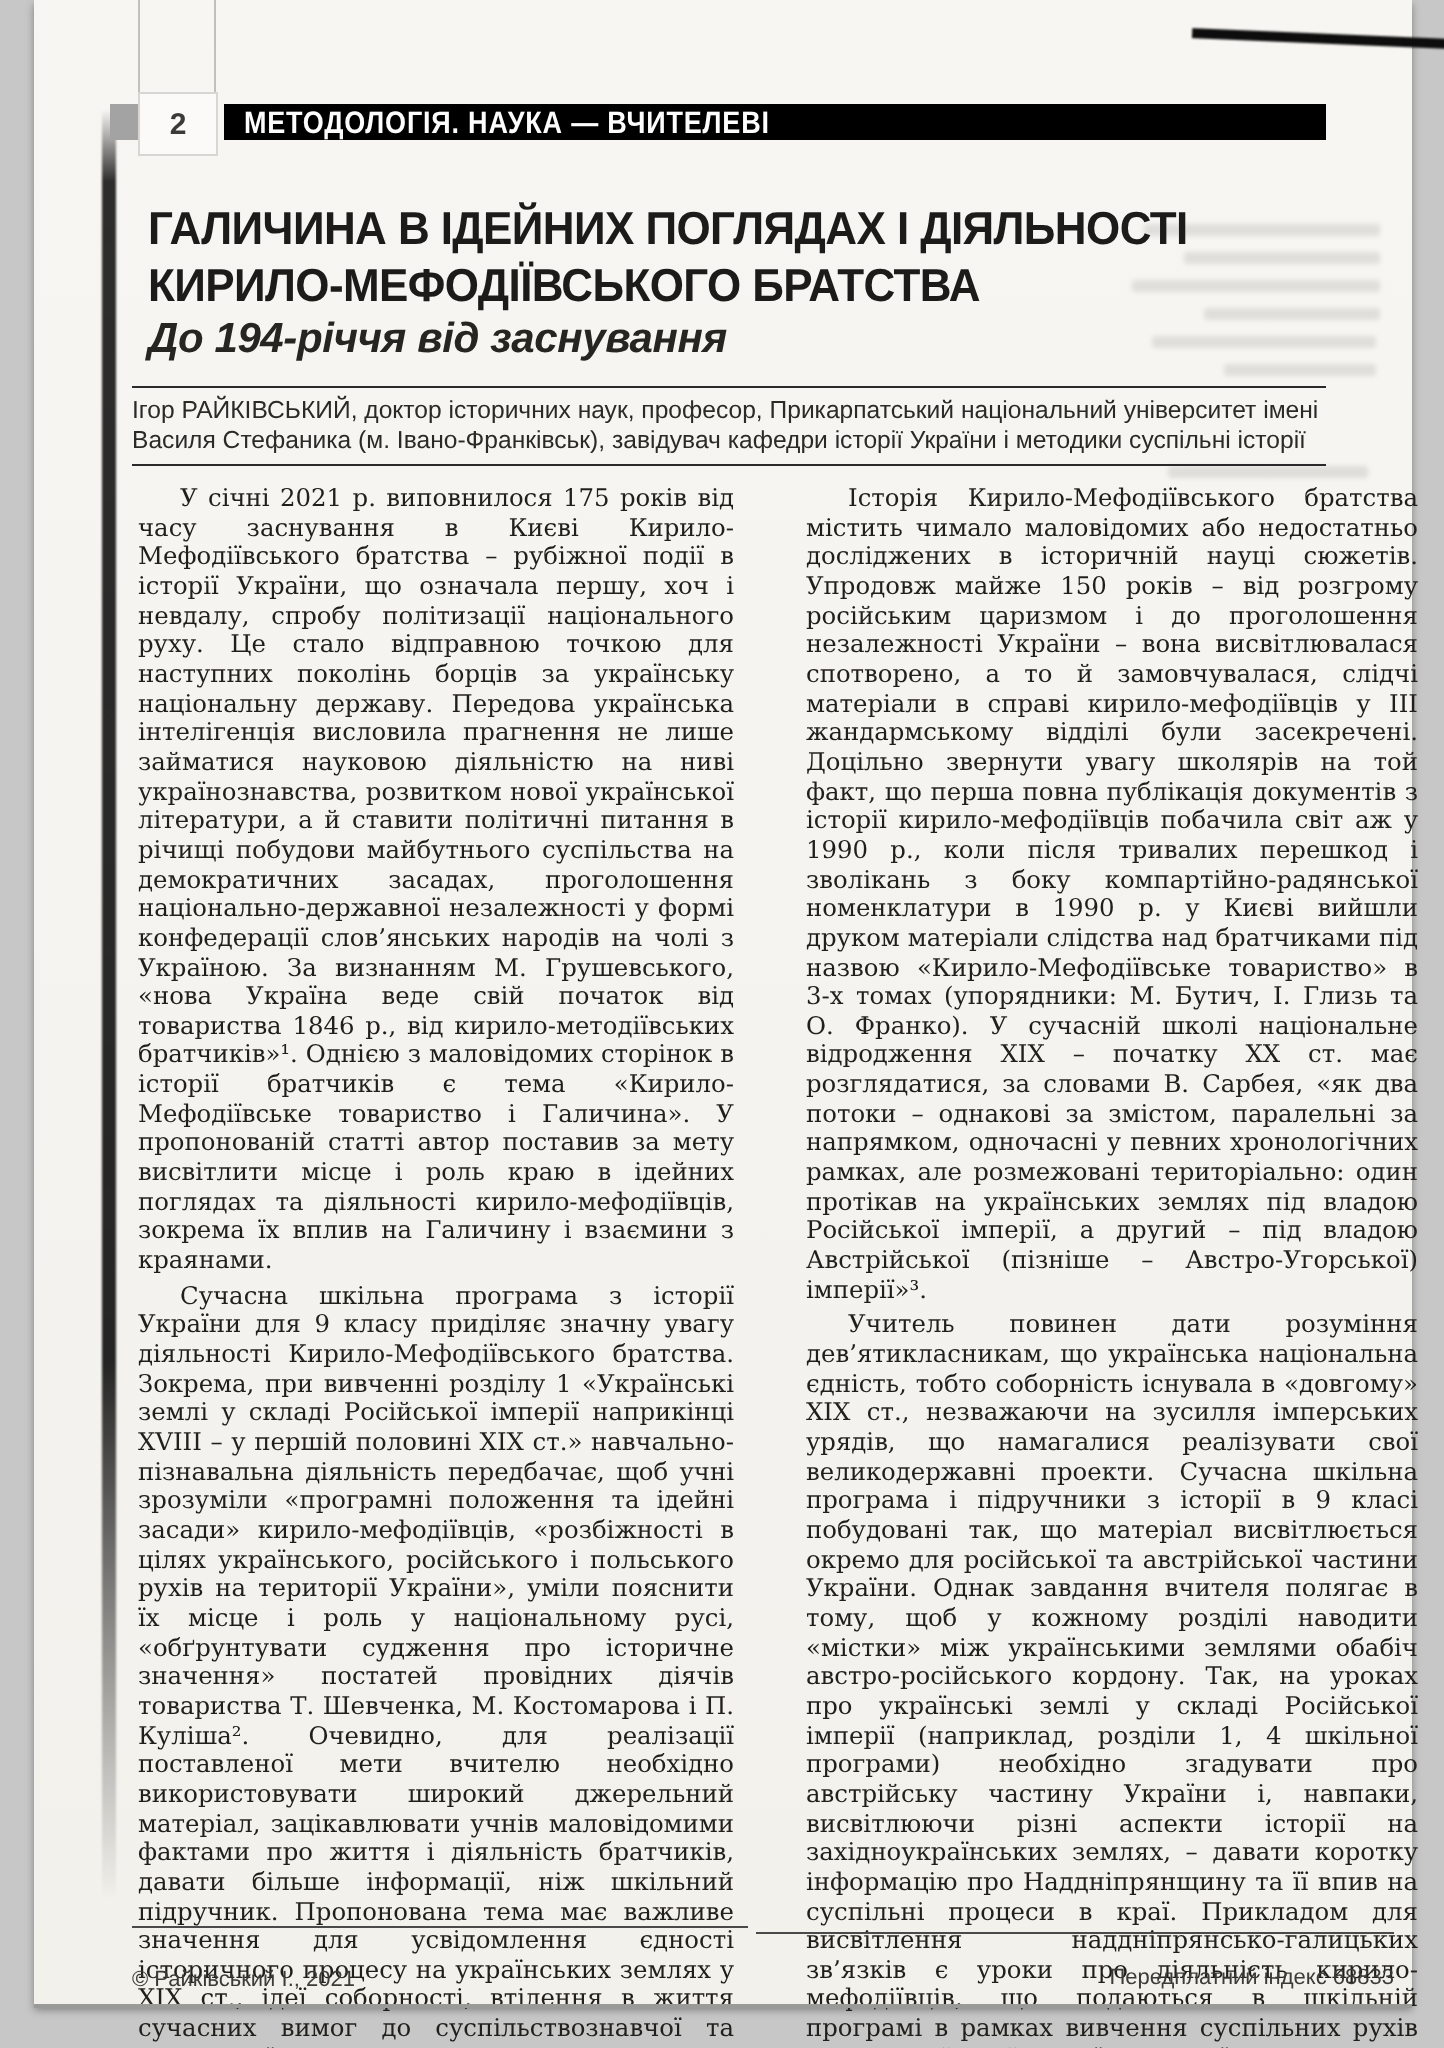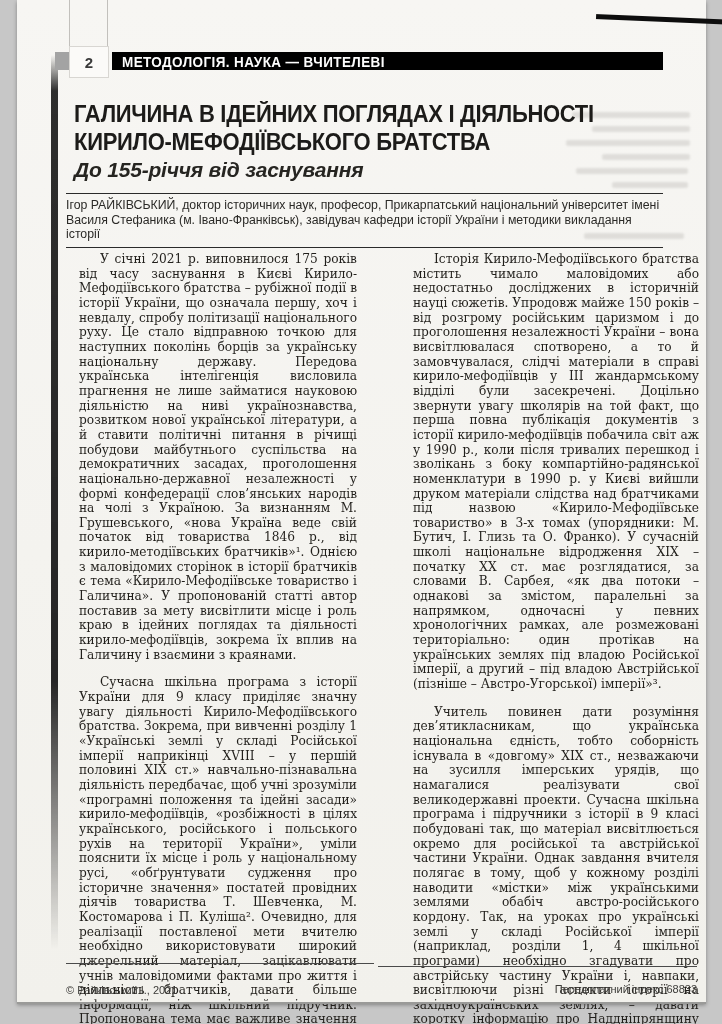--- a/index.html
+++ b/index.html
@@ -35,21 +35,21 @@
   .author{position:absolute;left:66px;top:193px;width:597px;
         border-top:1.4px solid #2a2a2a;border-bottom:1.4px solid #2a2a2a;
         padding:4px 0 5px 0;font-size:12.3px;line-height:14.5px;color:#2b2a27;}
   .author b{font-weight:normal;}
   
   .col{position:absolute;top:239px;color:#211f1b;
         font-family:"DejaVu Serif","Liberation Serif",serif;
         font-size:12.2px;line-height:14.65px;text-align:justify;}
   .col-left{left:66px;width:304px;}
   .col-right{left:400px;width:312px;}
-  .col p{margin:13px;text-indent:21px;}
+  .col p{margin:3px;text-indent:21px;}
   
   .foot-left{position:absolute;left:66px;top:963px;width:308px;border-top:1px solid #4a4a4a;
         padding-top:20px;font-size:11px;color:#3c3b38;}
   .foot-right{position:absolute;left:378px;top:966px;width:319px;border-top:1px solid #4a4a4a;
         padding-top:16px;font-size:11px;color:#3c3b38;text-align:right;}
   .page-bottom-edge{position:absolute;left:17px;top:1002px;width:689px;height:2px;background:#9a9a98;}
 </style>
 </head>
 <body>
 
@@ -74,23 +74,23 @@
     <span>2</span>
   </div>
   <div class="band">
     <span>МЕТОДОЛОГІЯ. НАУКА — ВЧИТЕЛЕВІ</span>
   </div>
 
   <div class="title">
     <div>ГАЛИЧИНА В ІДЕЙНИХ ПОГЛЯДАХ І ДІЯЛЬНОСТІ</div>
     <div>КИРИЛО-МЕФОДІЇВСЬКОГО БРАТСТВА</div>
   </div>
-  <div class="subtitle">До 155-річчя від заснування</div>
+  <div class="subtitle">До 194-річчя від заснування</div>
 
-  <div class="author"><b>Ігор РАЙКІВСЬКИЙ</b><span>, доктор історичних наук, професор, Прикарпатський національний університет імені Василя Стефаника (м. Івано-Франківськ), завідувач кафедри історії України і методики викладання історії</span></div>
+  <div class="author"><b>Ігор РАЙКІВСЬКИЙ</b><span>, доктор історичних наук, професор, Прикарпатський національний університет імені Василя Стефаника (м. Івано-Франківськ), завідувач кафедри історії України і методики суспільні історії</span></div>
 
   <div class="col col-left">
     <p>У січні 2021 р. виповнилося 175 років від часу заснування в Києві Кирило-Мефодіївського братства – рубіжної події в історії України, що означала першу, хоч і невдалу, спробу політизації національного руху. Це стало відправною точкою для наступних поколінь борців за українську національну державу. Передова українська інтелігенція висловила прагнення не лише займатися науковою діяльністю на ниві українознавства, розвитком нової української літератури, а й ставити політичні питання в річищі побудови майбутнього суспільства на демократичних засадах, проголошення національно-державної незалежності у формі конфедерації слов’янських народів на чолі з Україною. За визнанням М. Грушевського, «нова Україна веде свій початок від товариства 1846 р., від кирило-методіївських братчиків»¹. Однією з маловідомих сторінок в історії братчиків є тема «Кирило-Мефодіївське товариство і Галичина». У пропонованій статті автор поставив за мету висвітлити місце і роль краю в ідейних поглядах та діяльності кирило-мефодіївців, зокрема їх вплив на Галичину і взаємини з краянами.</p>
     <p>Сучасна шкільна програма з історії України для 9 класу приділяє значну увагу діяльності Кирило-Мефодіївського братства. Зокрема, при вивченні розділу 1 «Українські землі у складі Російської імперії наприкінці XVIII – у першій половині XIX ст.» навчально-пізнавальна діяльність передбачає, щоб учні зрозуміли «програмні положення та ідейні засади» кирило-мефодіївців, «розбіжності в цілях українського, російського і польського рухів на території України», уміли пояснити їх місце і роль у національному русі, «обґрунтувати судження про історичне значення» постатей провідних діячів товариства Т. Шевченка, М. Костомарова і П. Куліша². Очевидно, для реалізації поставленої мети вчителю необхідно використовувати широкий джерельний матеріал, зацікавлювати учнів маловідомими фактами про життя і діяльність братчиків, давати більше інформації, ніж шкільний підручник. Пропонована тема має важливе значення для усвідомлення єдності історичного процесу на українських землях у XIX ст., ідеї соборності, втілення в життя сучасних вимог до суспільствознавчої та історичної освіти, зокрема виховання патріотизму, забезпечення духовної єдності, наступності і спадкоємності поколінь.</p>
   </div>
   <div class="col col-right">
     <p>Історія Кирило-Мефодіївського братства містить чимало маловідомих або недостатньо досліджених в історичній науці сюжетів. Упродовж майже 150 років – від розгрому російським царизмом і до проголошення незалежності України – вона висвітлювалася спотворено, а то й замовчувалася, слідчі матеріали в справі кирило-мефодіївців у ІІІ жандармському відділі були засекречені. Доцільно звернути увагу школярів на той факт, що перша повна публікація документів з історії кирило-мефодіївців побачила світ аж у 1990 р., коли після тривалих перешкод і зволікань з боку компартійно-радянської номенклатури в 1990 р. у Києві вийшли друком матеріали слідства над братчиками під назвою «Кирило-Мефодіївське товариство» в 3-х томах (упорядники: М. Бутич, І. Глизь та О. Франко). У сучасній школі національне відродження XIX – початку XX ст. має розглядатися, за словами В. Сарбея, «як два потоки – однакові за змістом, паралельні за напрямком, одночасні у певних хронологічних рамках, але розмежовані територіально: один протікав на українських землях під владою Російської імперії, а другий – під владою Австрійської (пізніше – Австро-Угорської) імперії»³.</p>
     <p>Учитель повинен дати розуміння дев’ятикласникам, що українська національна єдність, тобто соборність існувала в «довгому» XIX ст., незважаючи на зусилля імперських урядів, що намагалися реалізувати свої великодержавні проекти. Сучасна шкільна програма і підручники з історії в 9 класі побудовані так, що матеріал висвітлюється окремо для російської та австрійської частини України. Однак завдання вчителя полягає в тому, щоб у кожному розділі наводити «містки» між українськими землями обабіч австро-російського кордону. Так, на уроках про українські землі у складі Російської імперії (наприклад, розділи 1, 4 шкільної програми) необхідно згадувати про австрійську частину України і, навпаки, висвітлюючи різні аспекти історії на західноукраїнських землях, – давати коротку інформацію про Наддніпрянщину та її впив на суспільні процеси в краї. Прикладом для висвітлення наддніпрянсько-галицьких зв’язків є уроки про діяльність кирило-мефодіївців, що подаються в шкільній програмі в рамках вивчення суспільних рухів на підросійській Україні першої половини XIX ст., але історичне значення това-</p>
   </div>
 

